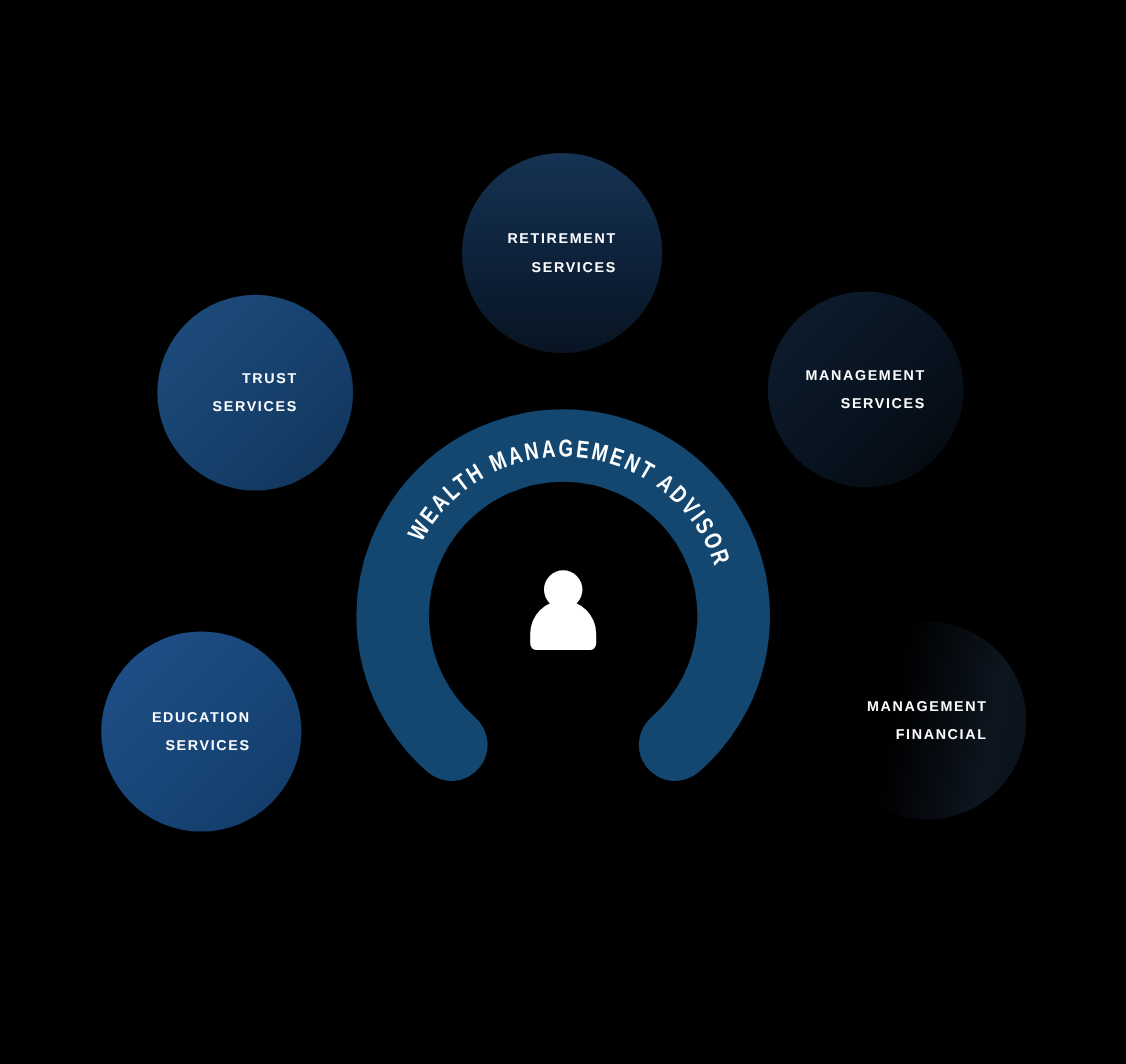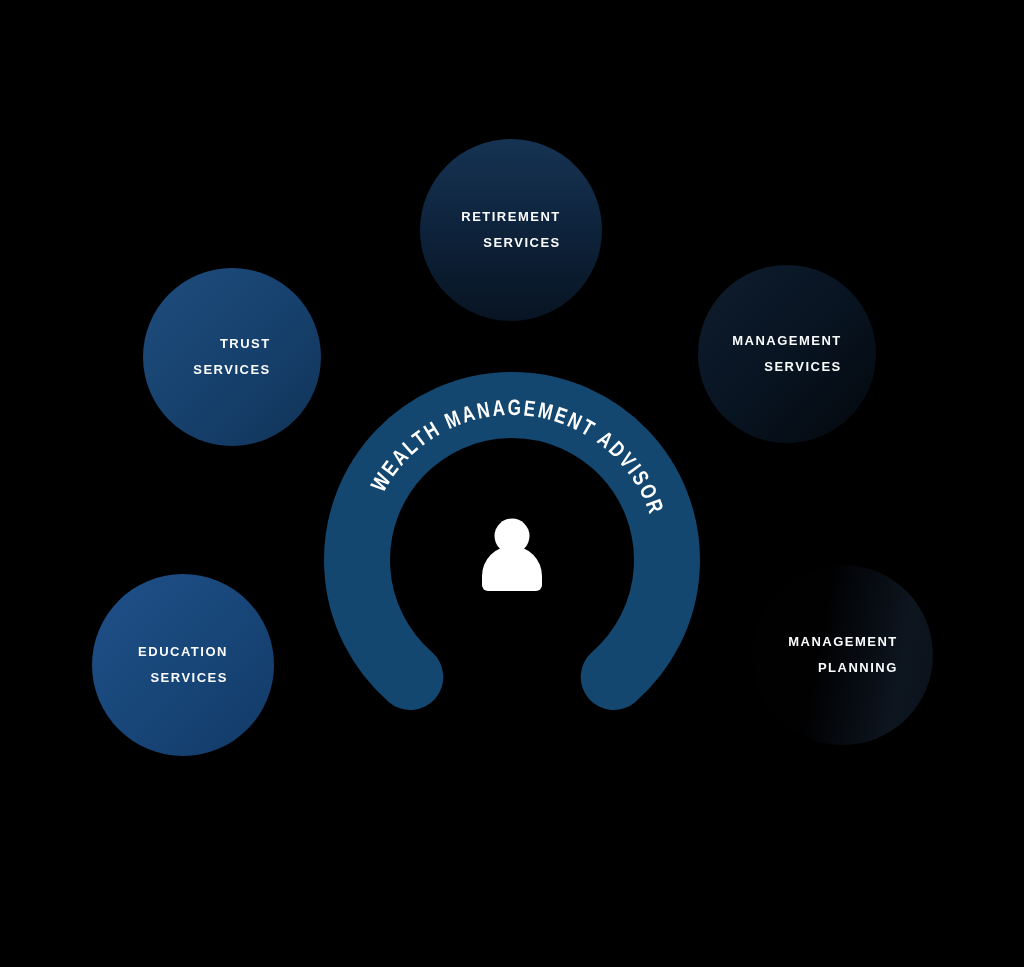--- a/index.html
+++ b/index.html
@@ -101,17 +101,17 @@
   <div class="node" id="node-investment" style="background: linear-gradient(135deg, rgb(31, 80, 137) 0%, rgb(23, 69, 119) 55%, rgb(18, 58, 102) 100%);">
     <div class="node-label" style="color: rgb(251, 252, 253);">
       <span>EDUCATION</span>
       <span>SERVICES</span>
     </div>
   </div>
 
   <div class="node" id="node-financial" style="background: linear-gradient(100deg, rgb(1, 1, 2) 38%, rgb(13, 21, 31) 78%, rgb(10, 17, 25) 100%);">
     <div class="node-label" style="color: rgb(251, 252, 253);">
       <span>MANAGEMENT</span>
-      <span>PLANNING</span>
+      <span>FINANCIAL</span>
     </div>
   </div>
 
 </div>
 
 </body></html>

